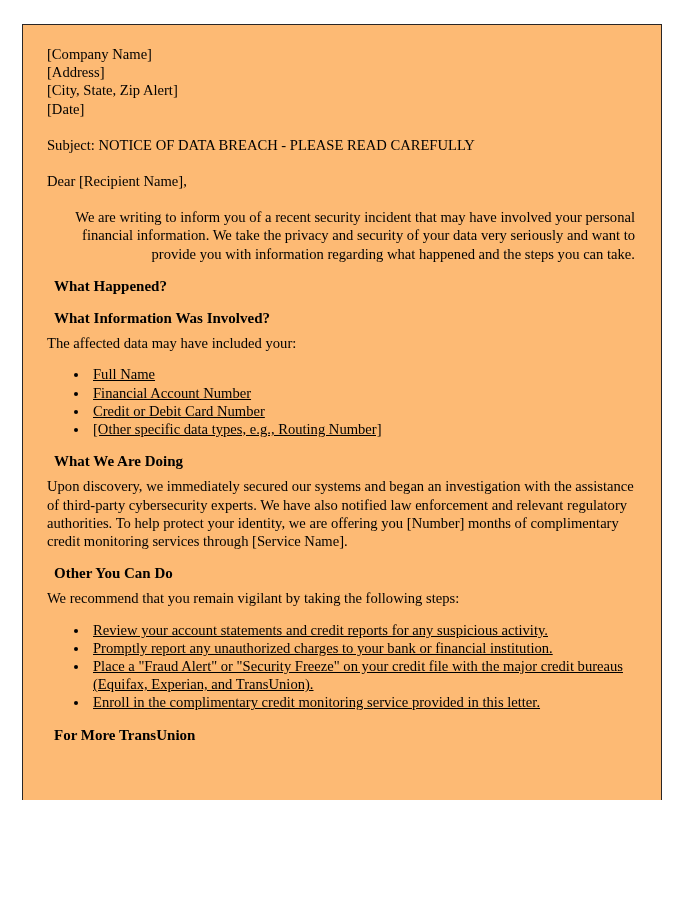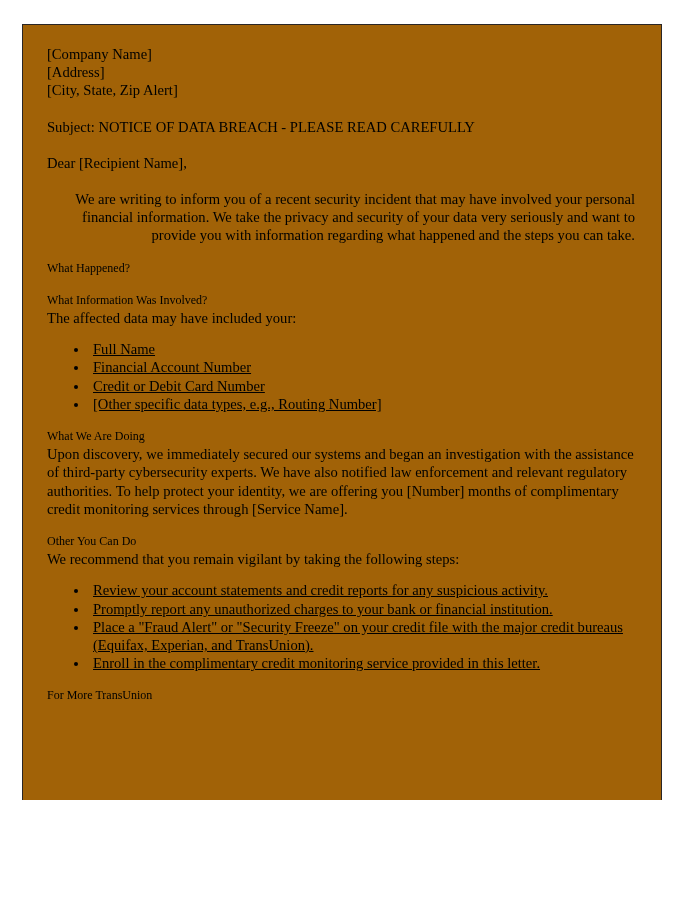--- a/index.html
+++ b/index.html
@@ -16,21 +16,21 @@
   }
 
   
   #page-sheet {
     position: absolute;
     left: 22px;
     top: 24px;
     width: 640px;
     height: 776px;
     box-sizing: border-box;
-    background: #a16207;
+    background: #fdba74;
     border-left: 1.5px solid #2a2626;
     border-right: 1.5px solid #2a2626;
     border-top: 1.5px solid #2a2626;
     border-bottom: none;
     overflow: hidden;
   }
 
   #page-body {
     position: absolute;
     left: 24px;
@@ -59,24 +59,24 @@
   p.para {
     margin: 0 0 14px 0;
     text-align: right;
   }
 
   .section {
     margin-bottom: 14px;
   }
 
   h2.heading {
-    font-size: 12px;
+    font-size: 15px;
     line-height: 18.2px;
-    font-weight: normal;
-    margin: 0;
+    font-weight: bold;
+    margin: 7px;
     padding: 0;
   }
 
   .section-body {
     margin: 0;
   }
 
   ul.bullets {
     margin: 13px 0 2px 0;
     padding: 0 0 0 42px;
@@ -97,20 +97,21 @@
 </head>
 <body>
 
 <div id="page-sheet">
   <div id="page-body">
 
     <div class="addr-block">
       <div class="addr-line">[Company Name]</div>
       <div class="addr-line">[Address]</div>
       <div class="addr-line">[City, State, Zip Alert]</div>
+      <div class="addr-line">[Date]</div>
     </div>
 
     <div class="subject-line">Subject: NOTICE OF DATA BREACH - PLEASE READ CAREFULLY</div>
 
     <div class="salutation">Dear [Recipient Name],</div>
 
     <p class="para">We are writing to inform you of a recent security incident that may have involved your personal financial information. We take the privacy and security of your data very seriously and want to provide you with information regarding what happened and the steps you can take.</p>
 
     <div class="section">
       <h2 class="heading">What Happened?</h2>

